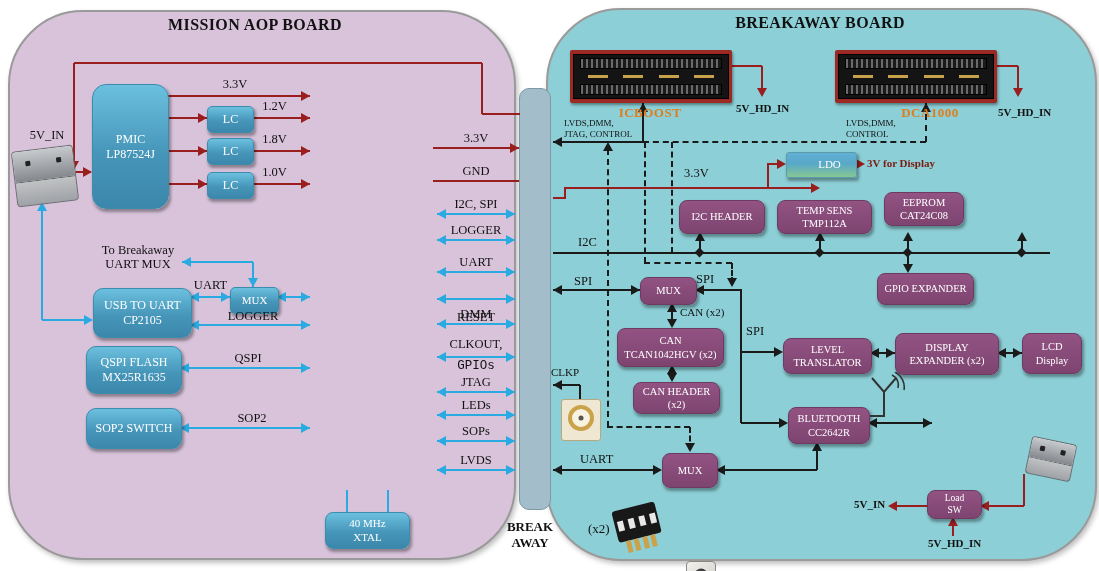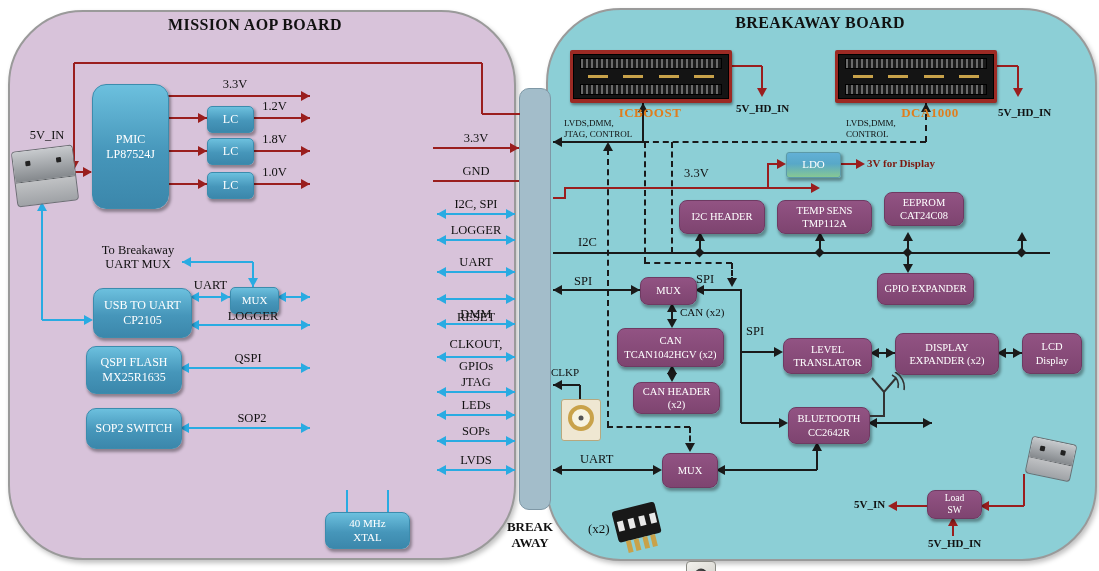--- a/index.html
+++ b/index.html
@@ -284,31 +284,31 @@
   <div class="lbl c" style="left:222px;top:411px;width:60px;">SOP2</div>
 
   <div class="lbl c" style="left:433px;top:131px;width:86px;">3.3V</div>
   <div class="lbl c" style="left:433px;top:164px;width:86px;">GND</div>
   <div class="lbl c" style="left:433px;top:197px;width:86px;">I2C, SPI</div>
   <div class="lbl c" style="left:433px;top:223px;width:86px;">LOGGER</div>
   <div class="lbl c" style="left:433px;top:255px;width:86px;">UART</div>
   <div class="lbl c" style="left:433px;top:282px;width:86px;margin-top:28px;">RESET</div>
   <div class="lbl c" style="left:433px;top:307px;width:86px;">DMM</div>
   <div class="lbl c" style="left:433px;top:337px;width:86px;">CLKOUT,</div>
-  <div class="lbl c" style="left:433px;top:359px;width:86px;">GPIOs</div>
+  <div class="lbl c" style="left:433px;top:359px;width:86px;font-family:Liberation Mono, monospace;">GPIOs</div>
   <div class="lbl c" style="left:433px;top:375px;width:86px;">JTAG</div>
   <div class="lbl c" style="left:433px;top:398px;width:86px;">LEDs</div>
   <div class="lbl c" style="left:433px;top:424px;width:86px;">SOPs</div>
   <div class="lbl c" style="left:433px;top:453px;width:86px;">LVDS</div>
   <div class="lbl brk c" style="left:501px;top:519px;width:58px;">
     <div>BREAK</div>
     <div>AWAY</div>
   </div>
 
-  <div class="bx bx-ldo" style="left:786px;top:152px;width:53px;height:24px;border-radius:3px;">
+  <div class="bx bx-ldo" style="left:786px;top:152px;width:53px;height:24px;border-radius:3px;padding-left:16px;">
       <span>LDO</span>
     </div>
   <div class="bx bx-purple" style="left:679px;top:200px;width:84px;height:32px;">
       <span>I2C HEADER</span>
     </div>
   <div class="bx bx-purple" style="left:777px;top:200px;width:93px;height:32px;">
     <span>TEMP SENS</span>
     <span>TMP112A</span>
   </div>
   <div class="bx bx-purple" style="left:884px;top:192px;width:78px;height:32px;">

